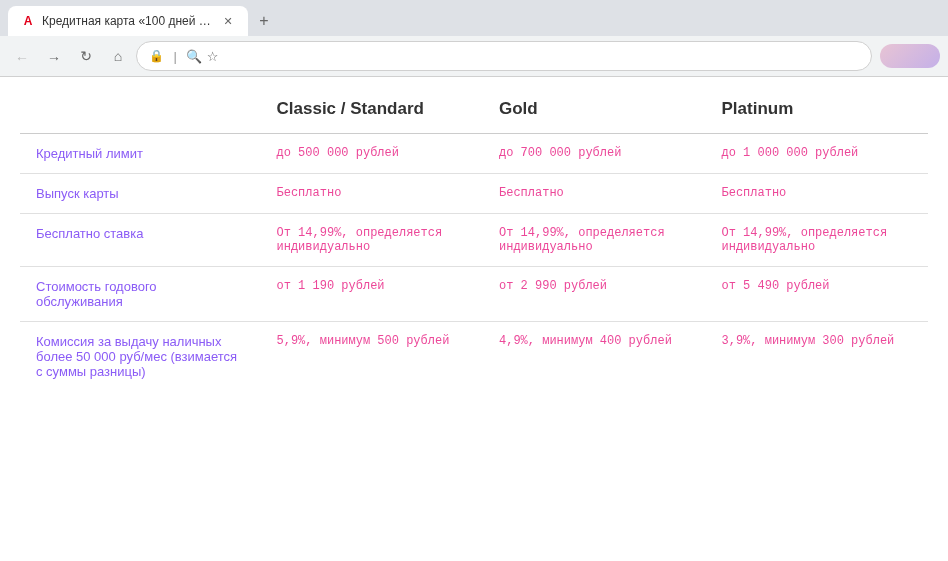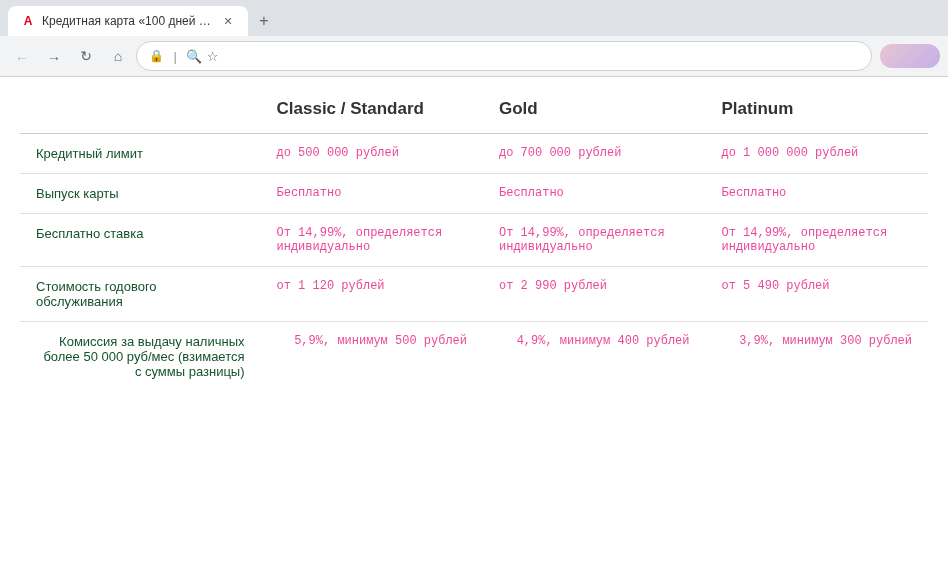--- a/index.html
+++ b/index.html
@@ -177,33 +177,32 @@
     .comparison-table thead th:first-child {
       width: 200px;
     }
 
     .comparison-table thead th:not(:first-child) {
       width: 185px;
     }
 
     .comparison-table tbody tr td:first-child {
       font-size: 13px;
-      color: #14532d;
+      color: #8b5cf6;
       width: 200px;
     }
 
     .comparison-table tbody tr td:not(:first-child) {
       font-size: 12px;
       color: #ec4899;
       font-family: Liberation Mono, monospace;
     }
 
     .comparison-table tbody tr:last-child td {
       border-bottom: none;
-      text-align: right;
     }
   </style>
 </head>
 <body>
 
 <div class="browser-chrome">
 
   <div class="tab-bar">
     <div class="tab-active">
       <span class="tab-favicon">А</span>
@@ -256,21 +255,21 @@
           <td>Бесплатно</td>
         </tr>
         <tr>
           <td>Бесплатно ставка</td>
           <td>От 14,99%, определяется индивидуально</td>
           <td>От 14,99%, определяется индивидуально</td>
           <td>От 14,99%, определяется индивидуально</td>
         </tr>
         <tr>
           <td>Стоимость годового обслуживания</td>
-          <td>от 1 120 рублей</td>
+          <td>от 1 190 рублей</td>
           <td>от 2 990 рублей</td>
           <td>от 5 490 рублей</td>
         </tr>
         <tr>
           <td>Комиссия за выдачу наличных более 50 000 руб/мес (взимается с суммы разницы)</td>
           <td>5,9%, минимум 500 рублей</td>
           <td>4,9%, минимум 400 рублей</td>
           <td>3,9%, минимум 300 рублей</td>
         </tr>
       </tbody>

